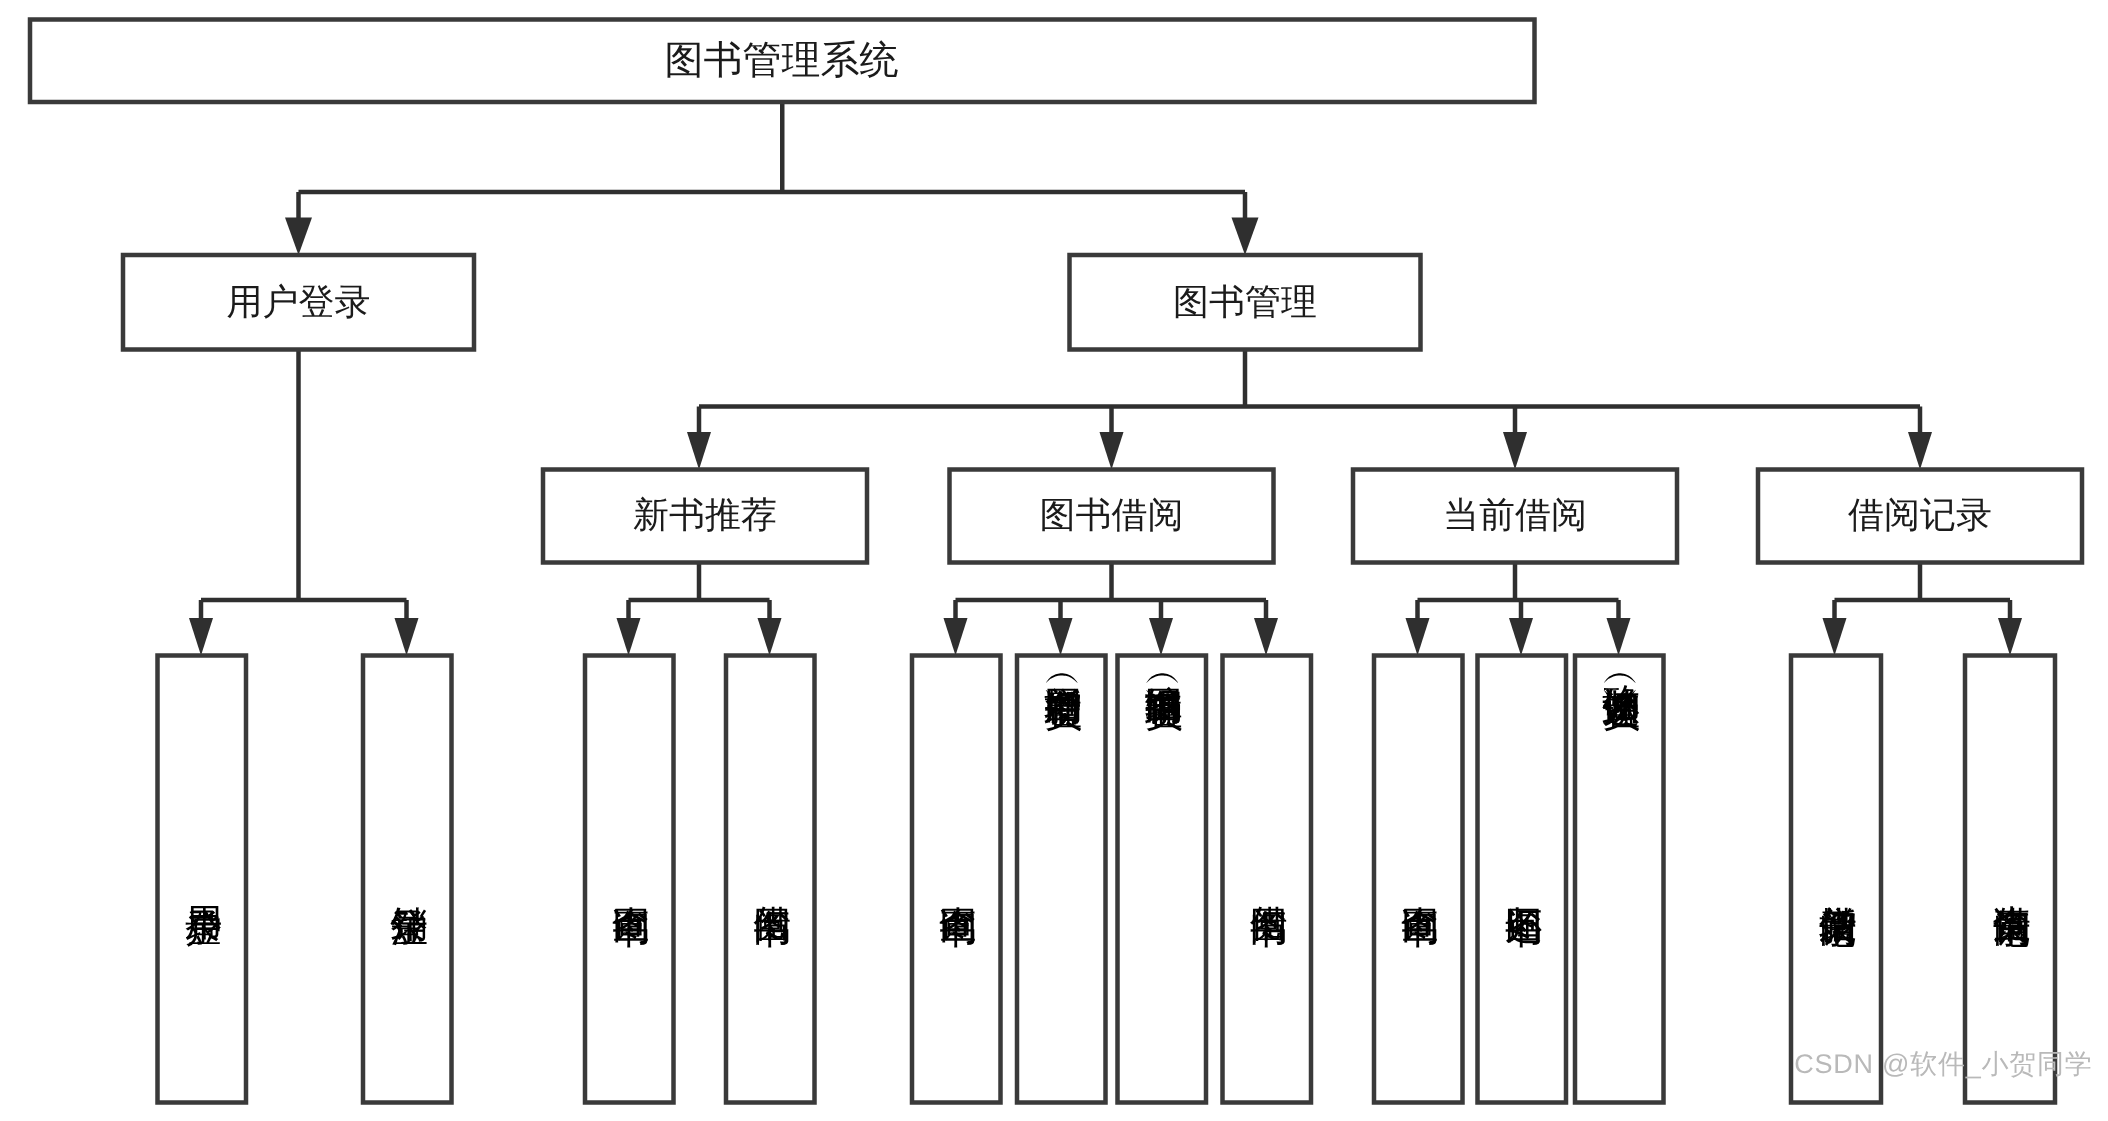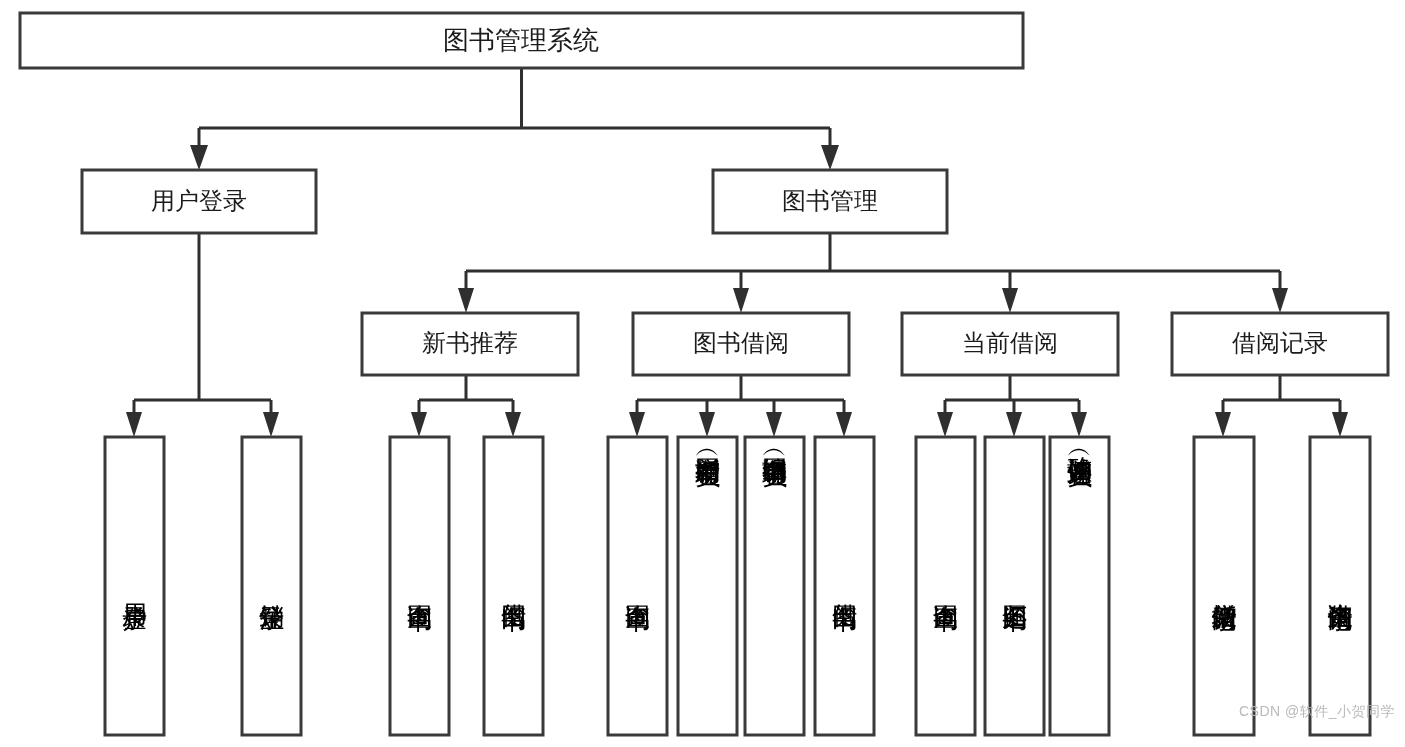--- a/index.html
+++ b/index.html
@@ -61,21 +61,21 @@
     display: flex;
     align-items: center;
     justify-content: center;
     pointer-events: none;
   }
   .watermark {
     position: absolute;
     right: 10px;
     bottom: 6px;
     font-family: "Liberation Sans", "DejaVu Sans", sans-serif;
-    font-size: 14px;
+    font-size: 18px;
     color: #b9b9b9;
     letter-spacing: 0.5px;
     white-space: nowrap;
   }
 </style>
 </head>
 <body>
 
 <div id="chart-root">
 

